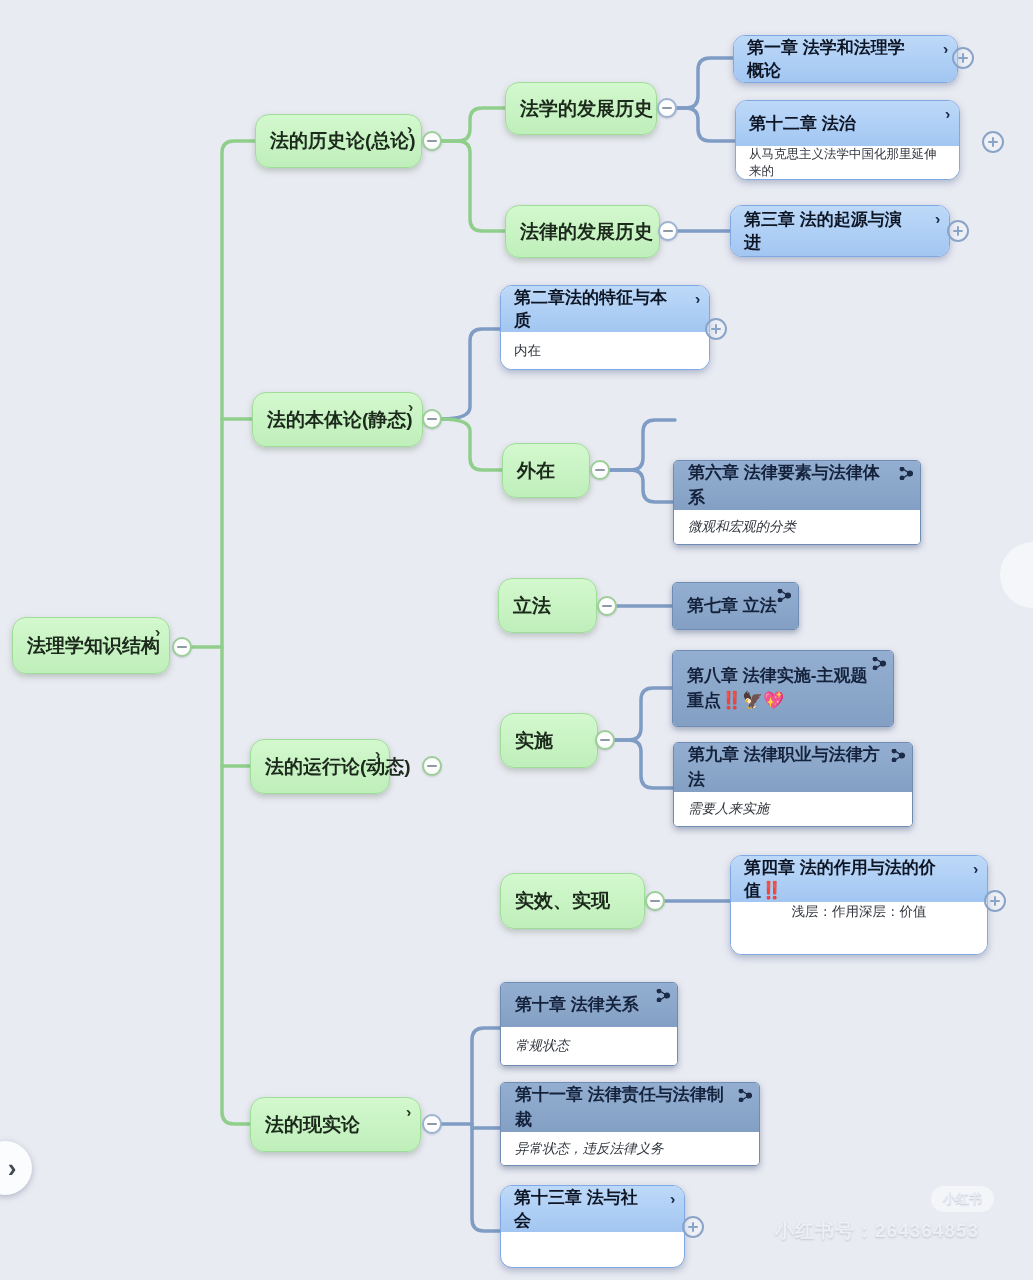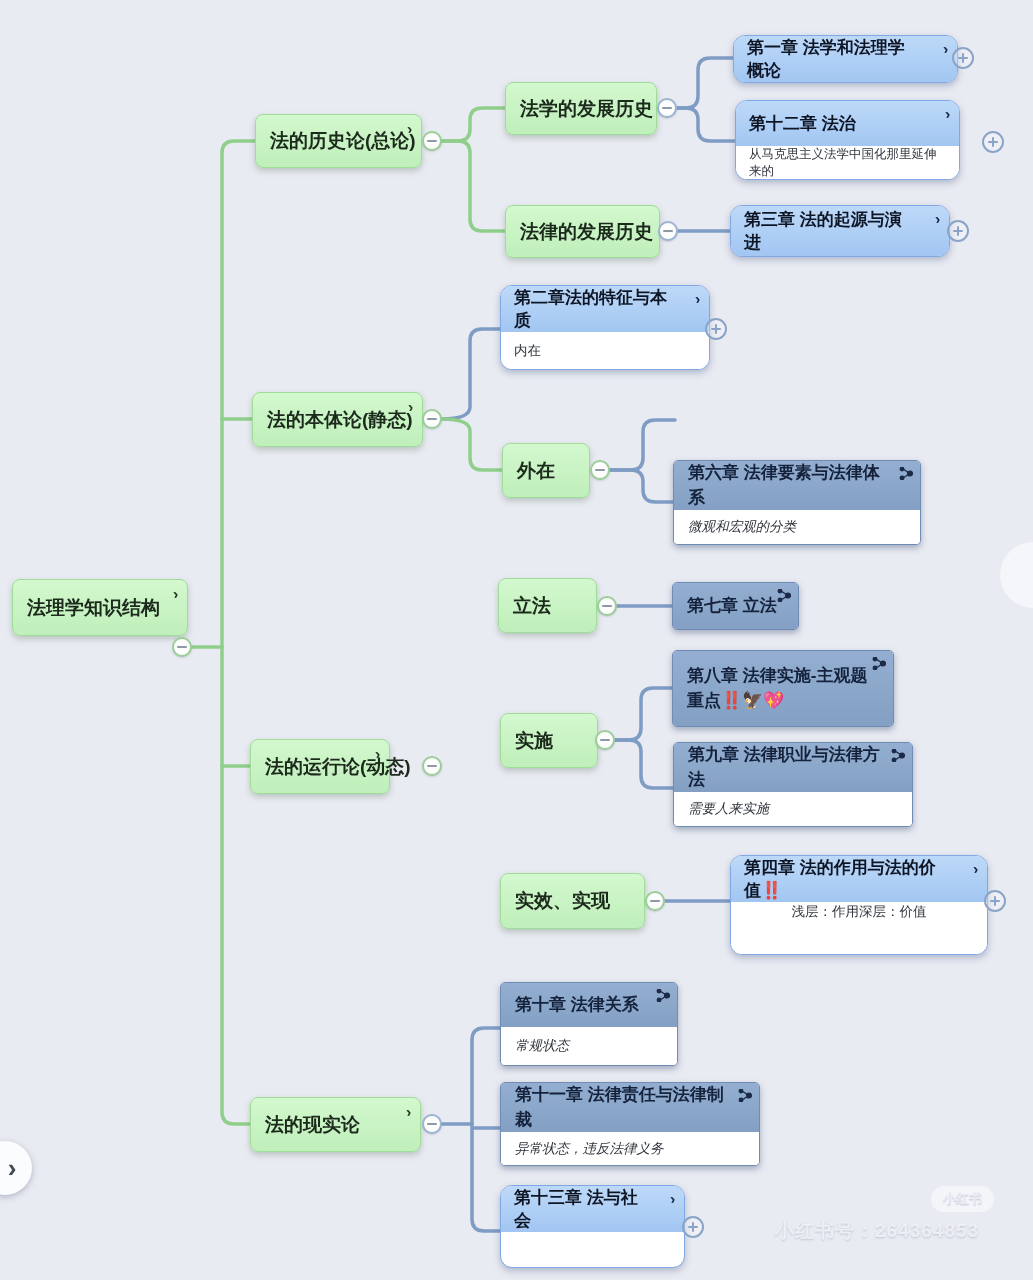--- a/index.html
+++ b/index.html
@@ -3,21 +3,21 @@
 <meta charset="utf-8">
 <style>
   html,body{margin:0;padding:0;}
   body{font-family:"Liberation Sans","DejaVu Sans",sans-serif;}
   #canvas{position:relative;width:1033px;height:1280px;background:#e9ebf2;overflow:hidden;}
   svg.wires{position:absolute;left:0;top:0;width:1033px;height:1280px;}
 
   .node{position:absolute;box-sizing:border-box;display:flex;align-items:center;}
   
   .green{background:linear-gradient(180deg,#d3f8ce 0%,#bfefba 100%);
-         border:1.5px solid #9edd97;border-radius:8px;
+         border:1.5px solid #9edd97;border-radius:14px;
          box-shadow:0 3px 6px rgba(110,130,110,.38);
          color:#1c2a1c;font-weight:700;font-size:19px;padding:0 14px;}
   .green .nlabel{white-space:nowrap;}
 
   
   .lblue{flex-direction:column;align-items:stretch;border-radius:12px;
          box-shadow:0 3px 7px rgba(105,120,155,.45);border:1.5px solid #7fa8e4;
          overflow:hidden;background:#fff;}
   .lblue .ntitle{position:relative;background:linear-gradient(180deg,#bdd9f8 0%,#a2c6f2 100%);
          color:#0e1626;font-weight:700;font-size:17px;display:flex;align-items:center;
@@ -94,21 +94,21 @@
       <path d="M192,647 H222"></path>
       <path d="M255,141 H234 Q222,141 222,153 V1112 Q222,1124 234,1124 H250"></path>
       <path d="M222,419 H252"></path>
       <path d="M222,766 H250"></path>
       <path d="M442,141 H458 Q470,141 470,129 V120 Q470,108 482,108 H505"></path>
       <path d="M442,141 H458 Q470,141 470,153 V219 Q470,231 482,231 H505"></path>
       <path d="M442,419 Q470,419 470,431 V458 Q470,470 482,470 H502"></path>
     </g>
   </svg>
 
-  <div class="node green" style="left:12px;top:579px;width:176px;height:57px">
+  <div class="node green" style="left:12px;top:617px;width:158px;height:57px">
     <span class="nlabel">法理学知识结构</span>
     <span class="chev">›</span>
   </div>
 
   <div class="node green" style="left:255px;top:114px;width:167px;height:54px">
     <span class="nlabel">法的历史论(总论)</span>
     <span class="chev">›</span>
   </div>
   <div class="node green" style="left:252px;top:392px;width:171px;height:55px">
     <span class="nlabel">法的本体论(静态)</span>

